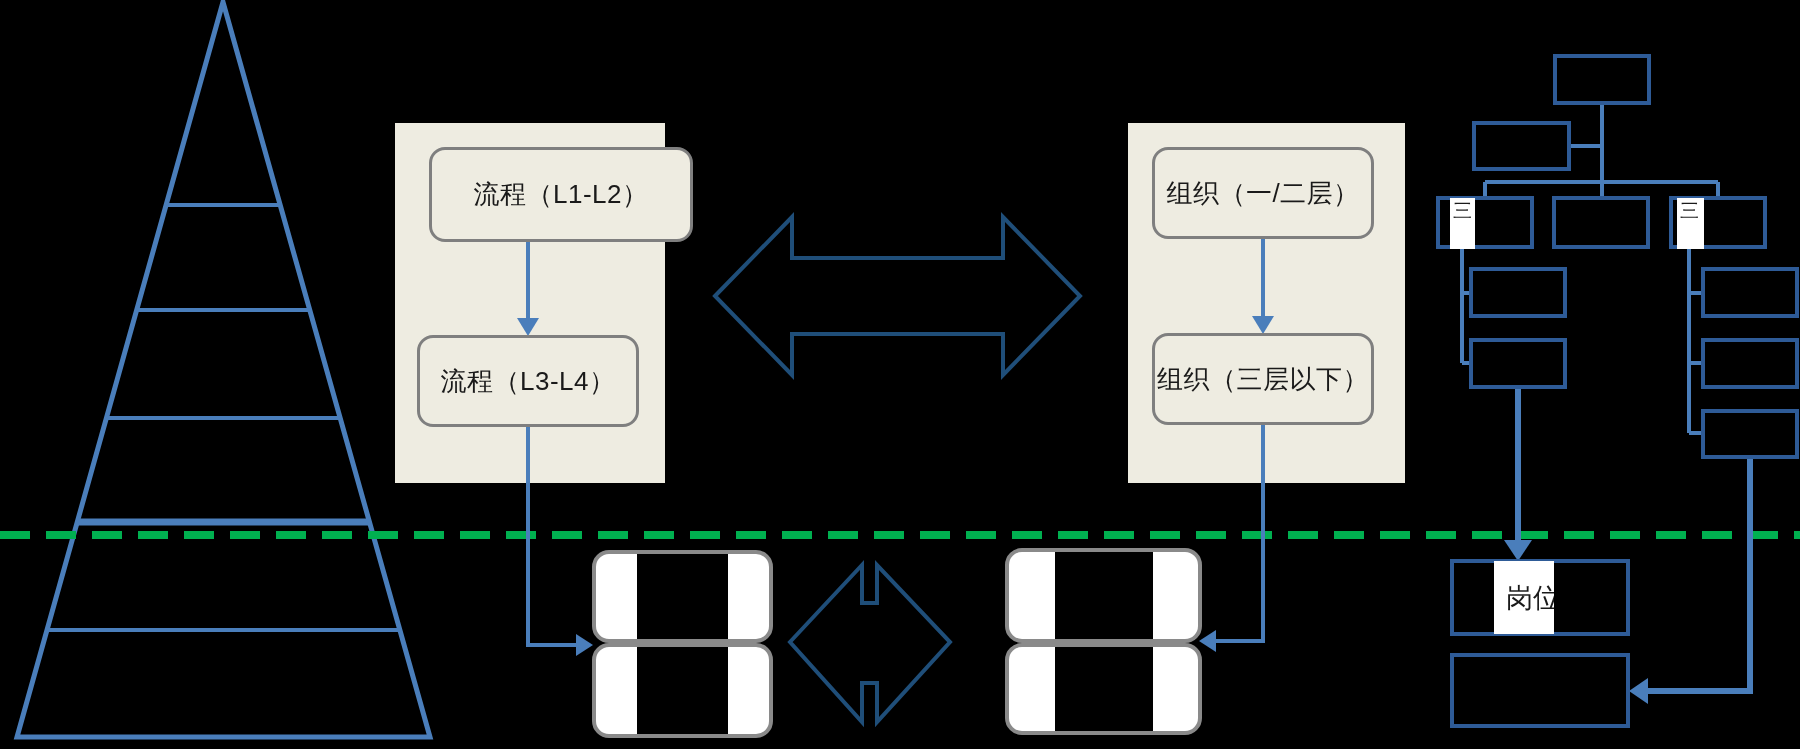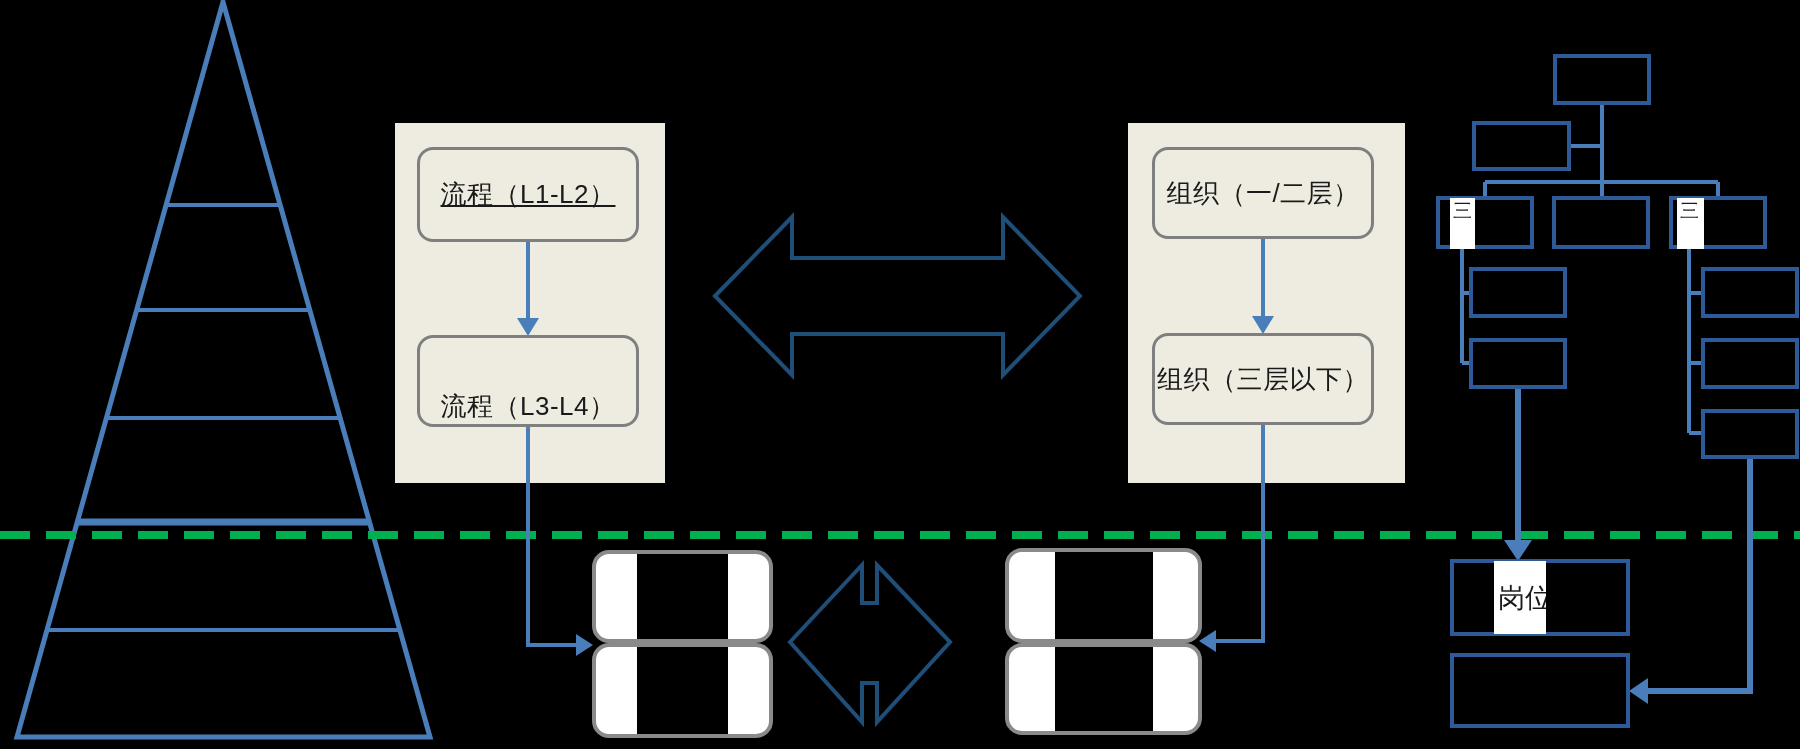--- a/index.html
+++ b/index.html
@@ -33,21 +33,21 @@
   .obox{box-sizing:border-box;border:4px solid var(--org_border);background:transparent;}
 
   
   .trow{box-sizing:border-box;border:4px solid var(--table_border_gray);border-radius:17px;
         background:var(--white);}
   .band{background:#000;}
 
   
   .strip{background:var(--white);overflow:hidden;color:var(--text_dark);}
   .strip-small{font-size:19px;line-height:22px;padding:2px 0 0 3px;white-space:nowrap;}
-  .strip-post{font-size:27px;display:flex;align-items:center;padding-left:4px;white-space:nowrap;}
+  .strip-post{font-size:27px;display:flex;align-items:center;padding-left:12px;white-space:nowrap;}
 
   
   #green-divider{left:0;top:531px;width:1800px;height:8px;
     background:repeating-linear-gradient(90deg,var(--green_dashed) 0 30px,transparent 30px 46px);}
 </style>
 </head>
 <body>
 
 <div id="canvas">
 
@@ -97,24 +97,24 @@
     <line class="ln" x1="1689" y1="293" x2="1701" y2="293"></line>
     <line class="ln" x1="1689" y1="363" x2="1701" y2="363"></line>
     <line class="ln" x1="1689" y1="433" x2="1701" y2="433"></line>
 
     <line class="ln ln-6" x1="1518" y1="389" x2="1518" y2="542"></line>
     <polygon class="head" points="1504,540 1532,540 1518,561"></polygon>
     <polyline class="ln ln-6" points="1750,459 1750,691 1648,691"></polyline>
     <polygon class="head" points="1648,678 1648,704 1629,691"></polygon>
   </svg>
 
-  <div class="abs pbox" style="left:417px;top:147px;width:222px;height:95px;text-decoration:underline;">
+  <div class="abs pbox" style="left:429px;top:147px;width:264px;height:95px;">
     <span>流程（L1-L2）</span>
   </div>
-  <div class="abs pbox" style="left:417px;top:335px;width:222px;height:92px;align-items:flex-end;">
+  <div class="abs pbox" style="left:417px;top:335px;width:222px;height:92px;">
     <span>流程（L3-L4）</span>
   </div>
 
   <div class="abs pbox" style="left:1152px;top:333px;width:222px;height:92px;">
     <span>组织（三层以下）</span>
   </div>
   <div class="abs pbox" style="left:1152px;top:147px;width:222px;height:92px;">
     <span>组织（一/二层）</span>
   </div>
 

